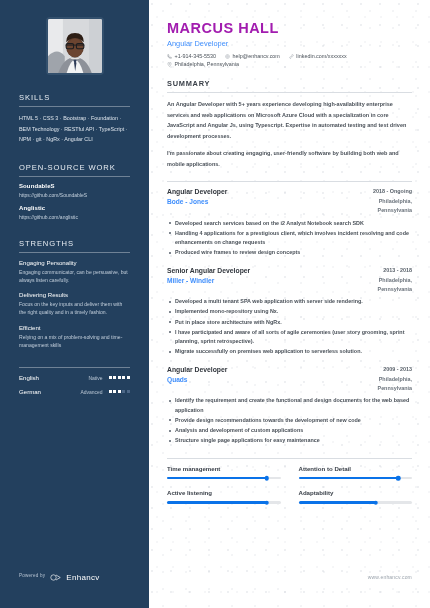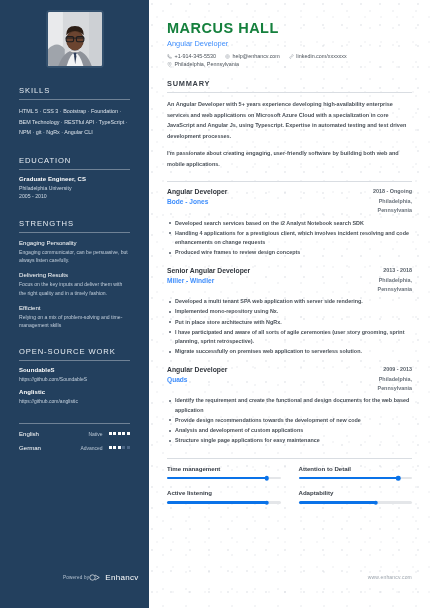--- a/index.html
+++ b/index.html
@@ -25,21 +25,21 @@
       radial-gradient(circle at 14px 11px, rgba(150,160,175,0.11) 1px, transparent 1.2px),
       radial-gradient(circle at 8px 17px, rgba(150,160,175,0.09) 0.9px, transparent 1.1px);
     background-size: 19px 21px, 23px 17px, 16px 25px;
     z-index: 0;
   }
   
   .sidebar {
     width: 149px;
     background: #23405e;
     color: #ffffff;
-    padding: 8px 19px 0 19px;
+    padding: 15px 19px 0 19px;
     position: relative;
     z-index: 1;
     flex: 0 0 149px;
   }
   .photo {
     width: 58px; height: 58px;
     margin: 2px auto 0 auto;
     border-radius: 4px;
     border: 2px solid #33506d;
     overflow: hidden;
@@ -104,37 +104,36 @@
   }
   .lang-name { font-size: 6.1px; color: #ffffff; flex: 1; }
   .lang-level { font-size: 5px; color: #b9c6d4; width: 38px; text-align: right; padding-right: 6px; }
   .dots { display: flex; gap: 1.6px; }
   .dot { width: 3px; height: 3px; background: #ffffff; }
   .dot.off { background: #4c6787; }
   .sb-footer {
     position: absolute;
     left: 19px; bottom: 26px;
     display: flex;
-    align-items: center;
-    margin-left: 44px;
+    gap: 5px;
   }
   .powered { font-size: 4.6px; color: #b5c2d1; letter-spacing: 0.2px; }
   .brandmark { display: flex; align-items: center; gap: 3px; }
   .brandname { font-size: 8px; color: #ffffff; letter-spacing: 0.3px; }
   
   .main {
     flex: 1;
     position: relative;
     z-index: 1;
     padding: 20px 18px 0 18px;
   }
   .name {
     font-size: 14.5px;
     font-weight: bold;
-    color: #15803d;
+    color: #a21caf;
     letter-spacing: 0.5px;
   }
   .role {
     font-size: 7.4px;
     color: #3f8efc;
     margin-top: 3px;
     margin-bottom: 5px;
   }
   .contacts { display: flex; flex-wrap: wrap; gap: 2px 9px; }
   .contact {
@@ -246,57 +245,48 @@
         <rect x="30.5" y="26.5" width="8" height="5.5" rx="1.6" fill="none" stroke="#1d1d1f" stroke-width="1.2"></rect>
       </svg>
     </div>
 
     <section class="sb-section">
       <div class="sb-title">SKILLS</div>
       <div class="sb-rule"></div>
       <div class="sb-body">HTML 5 · CSS 3 · Bootstrap · Foundation · BEM Technology · RESTful API · TypeScript · NPM · git · NgRx · Angular CLI</div>
     </section>
 
+
     <section class="sb-section">
-      <div class="sb-title">EDUCATION</div>
+      <div class="sb-title">OPEN-SOURCE WORK</div>
       <div class="sb-rule"></div>
       <div class="sb-item">
-        <div class="sb-item-title">Graduate Engineer, CS</div>
-        <div class="sb-item-sub">Philadelphia University</div>
-        <div class="sb-item-sub">2005 - 2010</div>
+        <div class="sb-item-title">SoundableS</div>
+        <div class="sb-link">https://github.com/SoundableS</div>
+      </div>
+      <div class="sb-item">
+        <div class="sb-item-title">Anglistic</div>
+        <div class="sb-link">https://github.com/anglistic</div>
       </div>
     </section>
 
     <section class="sb-section">
       <div class="sb-title">STRENGTHS</div>
       <div class="sb-rule"></div>
       <div class="strength">
         <div class="strength-name">Engaging Personality</div>
         <div class="strength-desc">Engaging communicator, can be persuasive, but always listen carefully.</div>
       </div>
       <div class="strength">
         <div class="strength-name">Delivering Results</div>
         <div class="strength-desc">Focus on the key inputs and deliver them with the right quality and in a timely fashion.</div>
       </div>
       <div class="strength">
         <div class="strength-name">Efficient</div>
         <div class="strength-desc">Relying on a mix of problem-solving and time-management skills</div>
-      </div>
-    </section>
-
-    <section class="sb-section">
-      <div class="sb-title">OPEN-SOURCE WORK</div>
-      <div class="sb-rule"></div>
-      <div class="sb-item">
-        <div class="sb-item-title">SoundableS</div>
-        <div class="sb-link">https://github.com/SoundableS</div>
-      </div>
-      <div class="sb-item">
-        <div class="sb-item-title">Anglistic</div>
-        <div class="sb-link">https://github.com/anglistic</div>
       </div>
     </section>
 
     <section class="sb-section">
       <div class="sb-rule"></div>
       <div class="lang-row">
         <div class="lang-name">English</div>
         <div class="lang-level">Native</div>
         <div class="dots">
             <span class="dot"></span>

